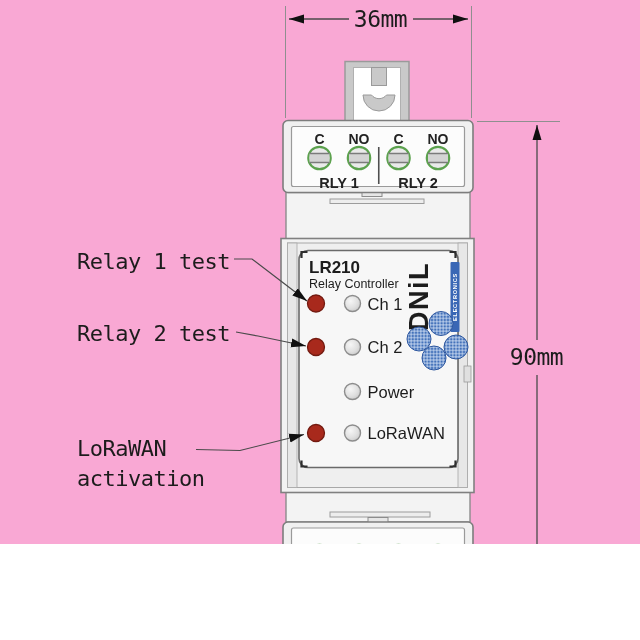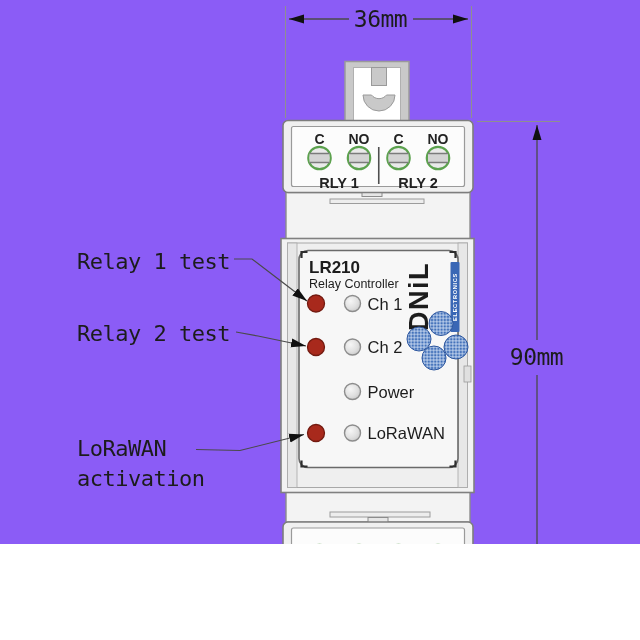--- a/index.html
+++ b/index.html
@@ -1,16 +1,16 @@
 <!DOCTYPE html>
 <html><head>
 <meta charset="utf-8">
 <style>
   html,body{margin:0;padding:0;background:#ffffff;}
-  .stage{position:relative;width:640px;height:544px;background:#8b5cf6;overflow:hidden;}
+  .stage{position:relative;width:640px;height:544px;background:#f9a8d4;overflow:hidden;}
   svg{display:block;}
   .ft{font-family:"DejaVu Sans Mono",monospace;fill:#1c1c1c;}
   .fs{font-family:"Liberation Sans","DejaVu Sans",sans-serif;fill:#1c1c1c;}
   .callout{font-size:22px;letter-spacing:-0.5px;}
   .dim{font-size:23px;letter-spacing:-0.5px;}
   .model{font-size:17px;font-weight:bold;}
   .subtitle{font-size:12.5px;font-weight:500;}
   .ledlabel{font-size:16.5px;font-weight:500;}
   .contact{font-size:14px;font-weight:600;fill:#222;}
   .rly{font-size:14.5px;font-weight:600;fill:#222;}

